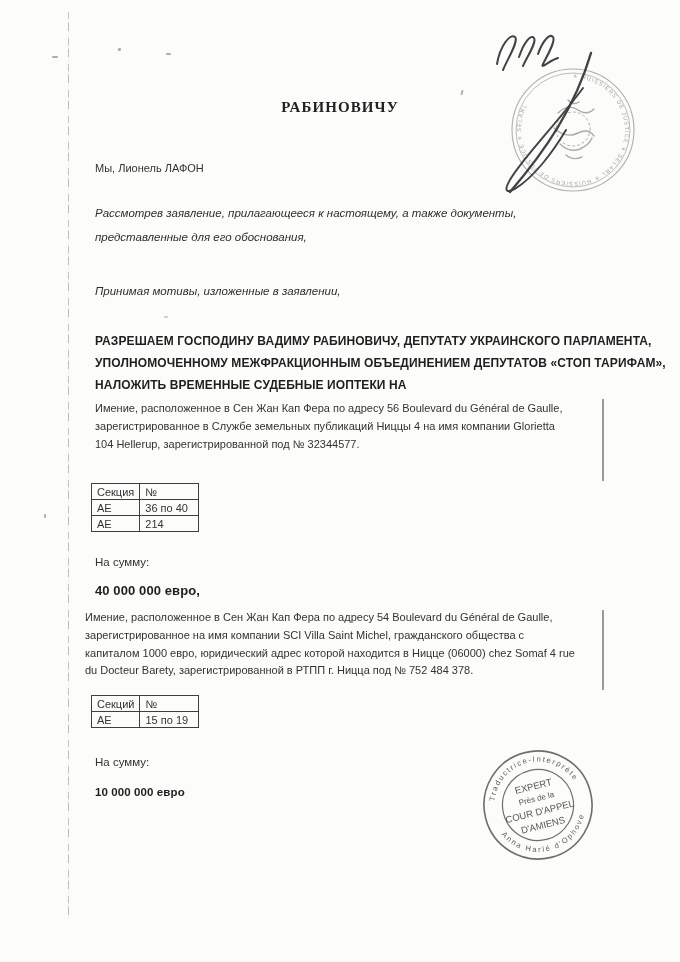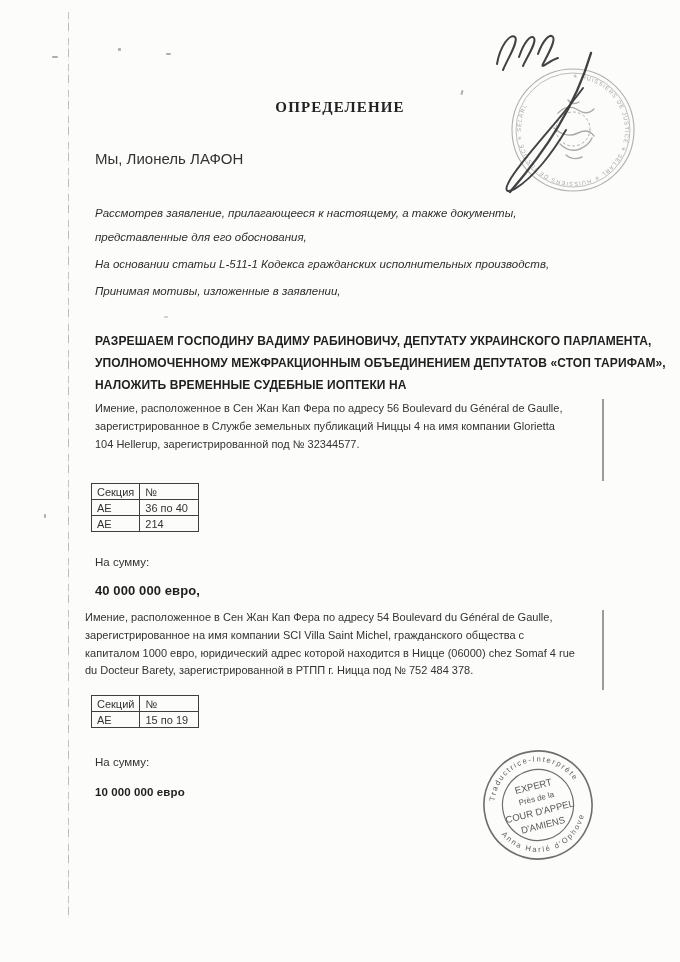--- a/index.html
+++ b/index.html
@@ -47,27 +47,26 @@
   <div class="abs scanline"></div>
   <div class="abs edge-mark" style="top:399px;height:82px;"></div>
   <div class="abs edge-mark" style="top:610px;height:80px;"></div>
   <div class="abs speck" style="left:52px;top:56px;width:6px;height:2px;"></div>
   <div class="abs speck" style="left:118px;top:48px;width:3px;height:3px;"></div>
   <div class="abs speck" style="left:166px;top:53px;width:5px;height:2px;"></div>
   <div class="abs speck" style="left:461px;top:90px;width:2px;height:5px;transform:rotate(15deg);"></div>
   <div class="abs speck" style="left:44px;top:514px;width:2px;height:4px;"></div>
   <div class="abs speck" style="left:164px;top:316px;width:4px;height:2px;opacity:.6;"></div>
 
-  <div class="abs doc-title">ОПРЕДЕЛЕНИЕ</div>
+  <div class="abs doc-title">РАБИНОВИЧУ</div>
 
-  <div class="abs body-line" style="left:95px;top:150px;font-size:15px;">Мы, Лионель ЛАФОН</div>
+  <div class="abs body-line" style="left:95px;top:162px;font-size:11px;">Мы, Лионель ЛАФОН</div>
 
   <div class="abs italic-line" style="left:95px;top:207px;">Рассмотрев заявление, прилагающееся к настоящему, а также документы,</div>
   <div class="abs italic-line" style="left:95px;top:231px;">представленные для его обоснования,</div>
-  <div class="abs italic-line" style="left:95px;top:258px;">На основании статьи L-511-1 Кодекса гражданских исполнительных производств,</div>
   <div class="abs italic-line" style="left:95px;top:285px;">Принимая мотивы, изложенные в заявлении,</div>
 
   <div class="abs bold-line" style="left:95px;top:334px;">РАЗРЕШАЕМ ГОСПОДИНУ ВАДИМУ РАБИНОВИЧУ, ДЕПУТАТУ УКРАИНСКОГО ПАРЛАМЕНТА,</div>
   <div class="abs bold-line" style="left:95px;top:356px;">УПОЛНОМОЧЕННОМУ МЕЖФРАКЦИОННЫМ ОБЪЕДИНЕНИЕМ ДЕПУТАТОВ «СТОП ТАРИФАМ»,</div>
   <div class="abs bold-line" style="left:95px;top:378px;">НАЛОЖИТЬ ВРЕМЕННЫЕ СУДЕБНЫЕ ИОПТЕКИ НА</div>
 
   <div class="abs para" style="left:95px;top:400px;">
     <div class="body-line pline">Имение, расположенное в Сен Жан Кап Фера по адресу 56 Boulevard du Général de Gaulle,</div>
     <div class="body-line pline">зарегистрированное в Службе земельных публикаций Ниццы 4 на имя компании Glorietta</div>
     <div class="body-line pline">104 Hellerup, зарегистрированной под № 32344577.</div>

